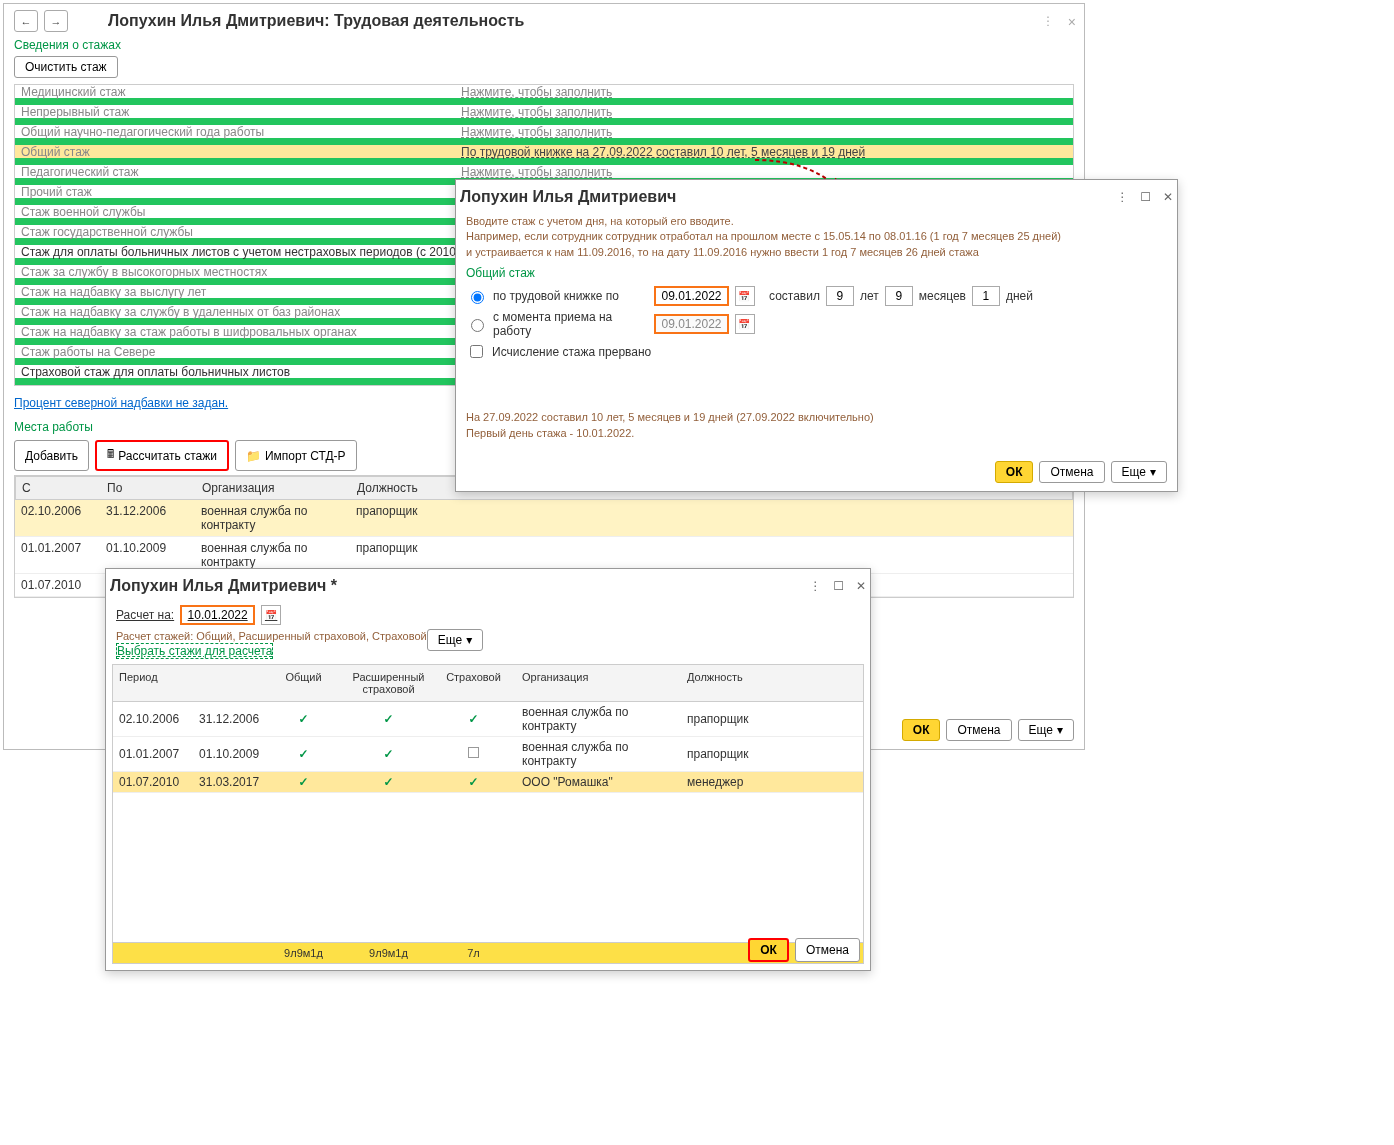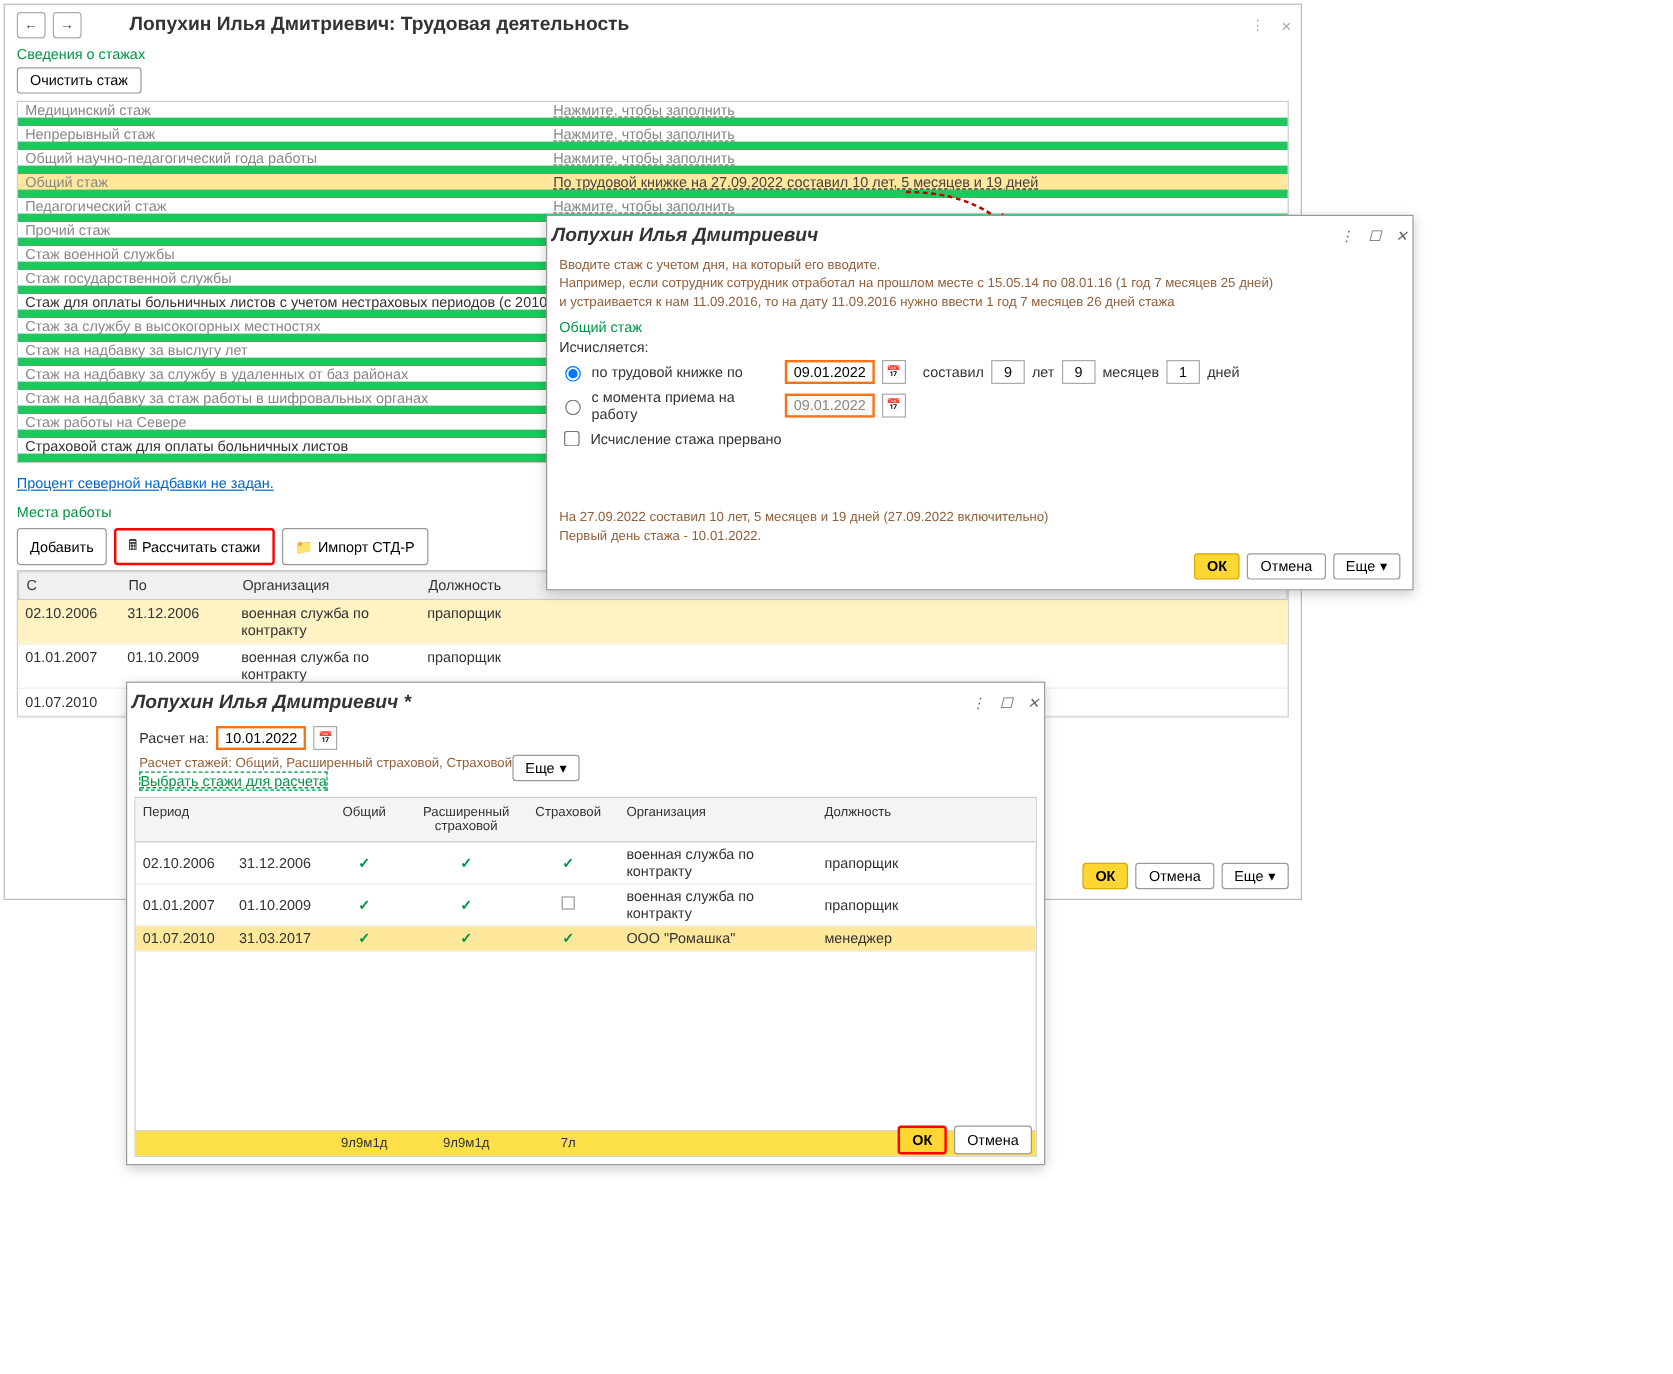--- a/index.html
+++ b/index.html
@@ -158,21 +158,20 @@
   height: 313px;
   background: #fff;
   border: 1px solid #999;
   box-shadow: 0 3px 10px rgba(0,0,0,0.2);
   z-index: 10;
 }
 .dlg-hdr {
   display: flex;
   align-items: center;
   padding: 8px 4px;
-  font-style: italic;
 }
 .dlg-title { font-size: 16px; font-weight: bold; flex: 1; }
 .dlg-ctrl { display: flex; gap: 12px; color: #666; cursor: pointer; }
 .dlg-body { padding: 0 10px; }
 .brown { color: #925f3a; font-size: 11px; line-height: 1.4; }
 .radio-row {
   display: flex;
   align-items: center;
   gap: 6px;
   margin: 4px 0;
@@ -412,21 +411,20 @@
       <span>⋮</span>
       <span>☐</span>
       <span>✕</span>
     </div>
   </div>
   <div class="dlg-body">
     <div class="brown">Вводите стаж с учетом дня, на который его вводите.</div>
     <div class="brown">Например, если сотрудник сотрудник отработал на прошлом месте с 15.05.14 по 08.01.16 (1 год 7 месяцев 25 дней)</div>
     <div class="brown">и устраивается к нам 11.09.2016, то на дату 11.09.2016 нужно ввести 1 год 7 месяцев 26 дней стажа</div>
     <div class="section-title" style="padding:6px 0 2px;">Общий стаж</div>
-    <div>Исчисляется:</div>
     <div class="radio-row">
       <input type="radio" checked="" style="">
       <span class="label-span">по трудовой книжке по</span>
       <input class="date-input" value="09.01.2022" style="">
       <span class="cal-btn">📅</span>
       <span style="margin-left:8px;">составил</span>
       <input class="num-input" value="9" style="">
       <span>лет</span>
       <input class="num-input" value="9" style="">
       <span>месяцев</span>
@@ -459,21 +457,21 @@
 
 <div class="dialog2">
   <div class="dlg-hdr">
     <div class="dlg-title">Лопухин Илья Дмитриевич *</div>
     <div class="dlg-ctrl">
       <span>⋮</span>
       <span>☐</span>
       <span>✕</span>
     </div>
   </div>
-  <div style="padding:2px 10px; display:flex; align-items:center; gap:6px;">
+  <div style="padding:2px 10px; display:flex; align-items:center; gap:6px;text-decoration:underline;">
     <span>Расчет на:</span>
     <input class="date-input" value="10.01.2022" style="">
     <span class="cal-btn">📅</span>
   </div>
   <div style="padding:2px 10px; display:flex; justify-content:flex-start; align-items:flex-start;">
     <div>
       <div class="brown">Расчет стажей: Общий, Расширенный страховой, Страховой</div>
       <span class="green-dotted" style="border:1px dashed #009646; padding:0 0;">Выбрать стажи для расчета</span>
     </div>
     <button class="btn">

